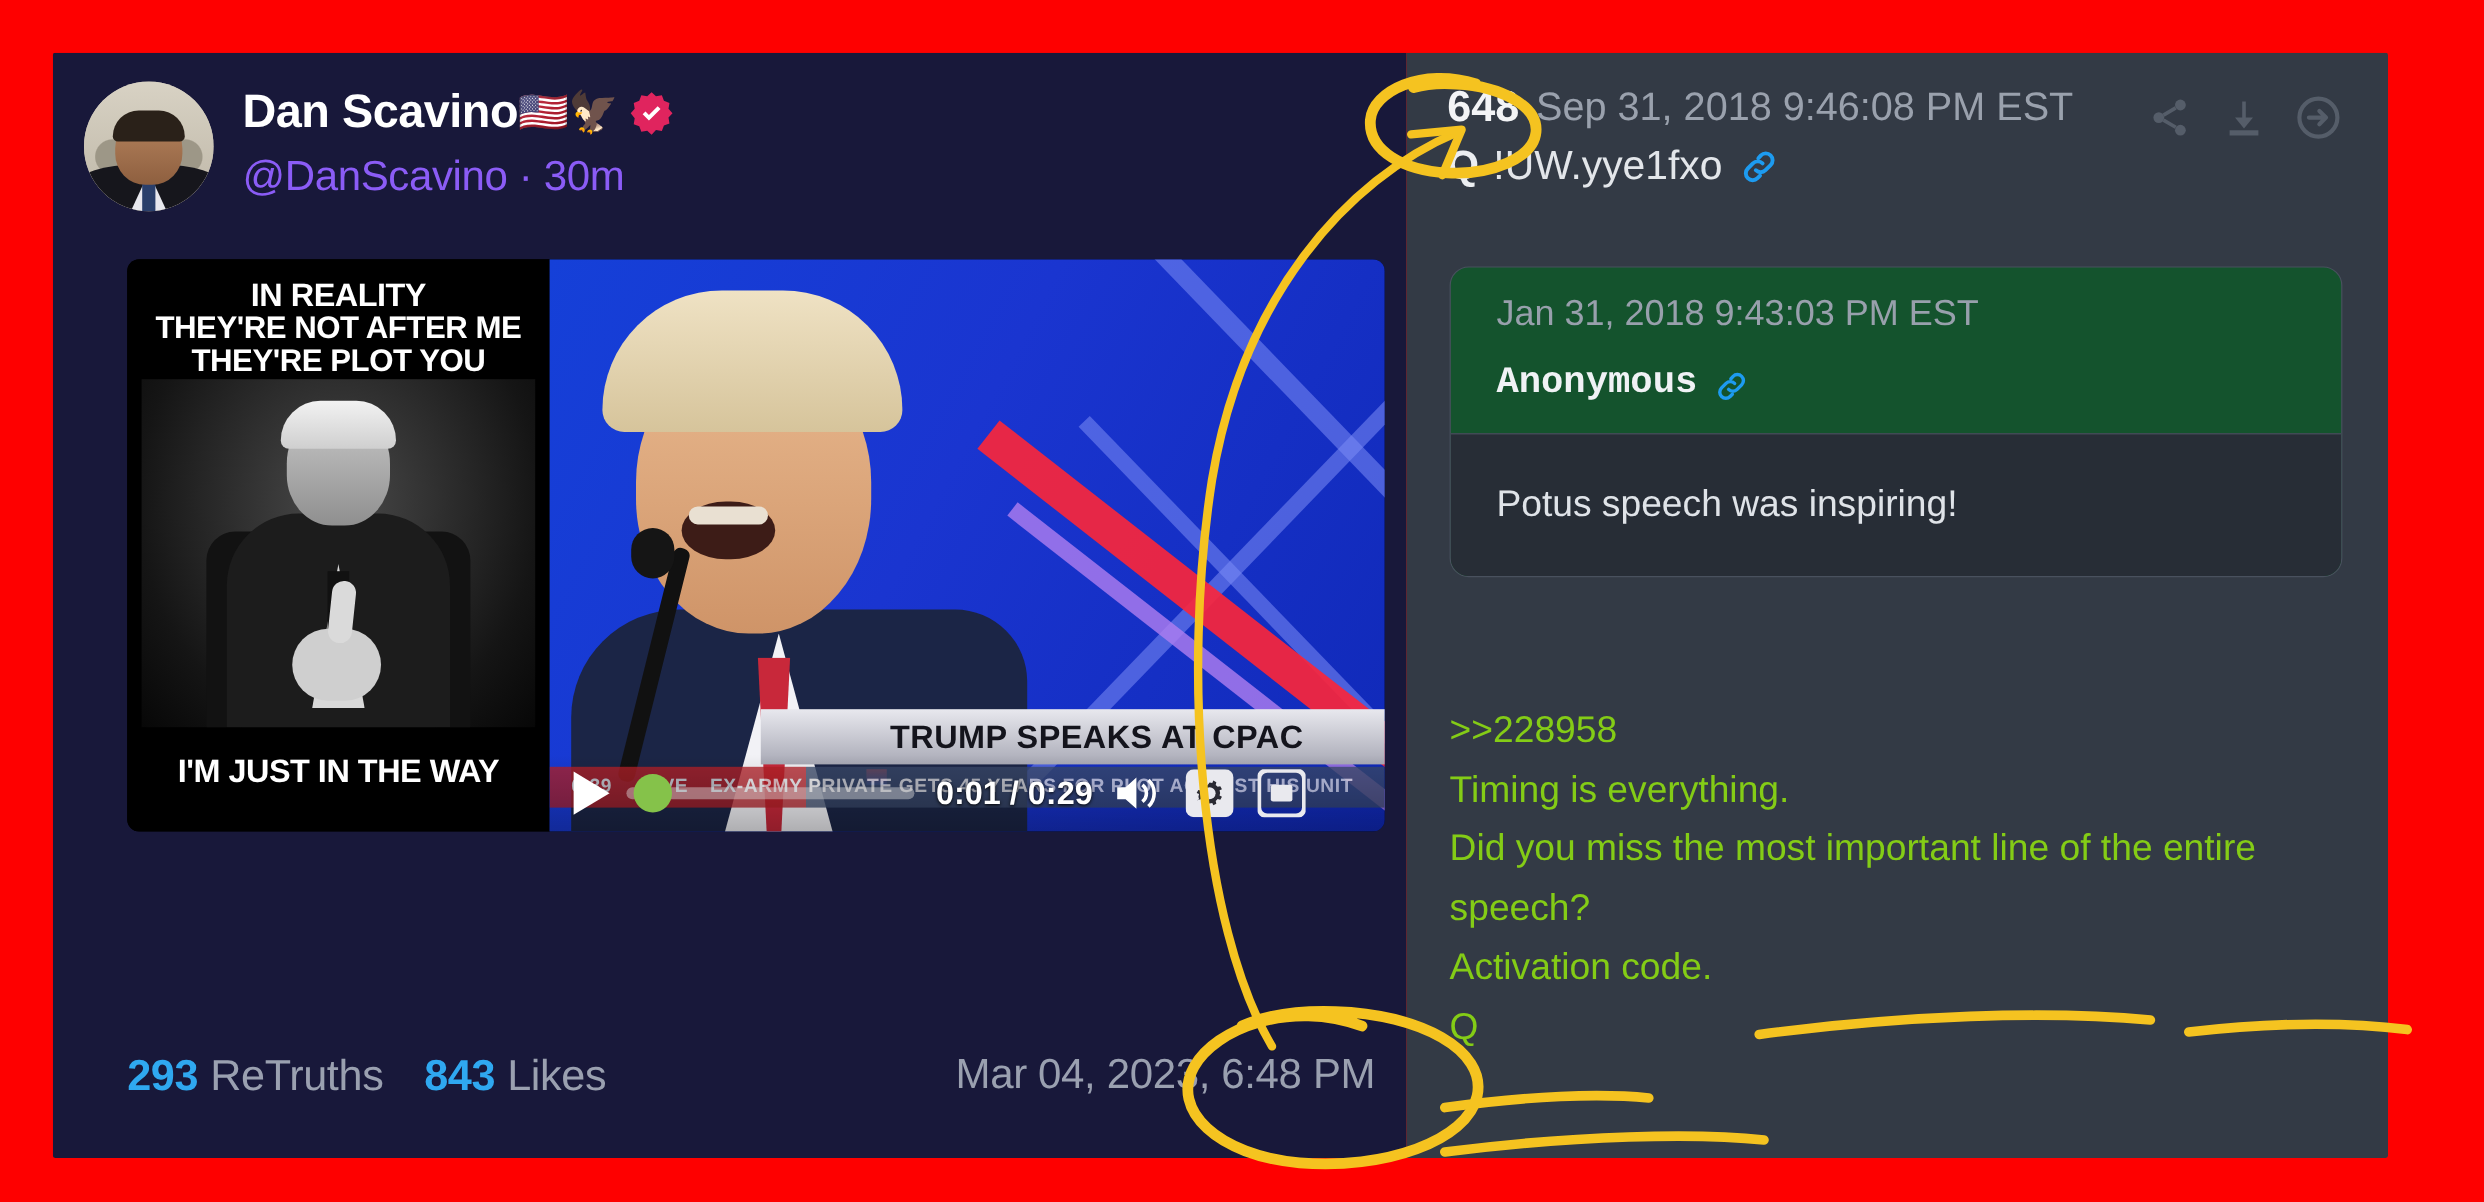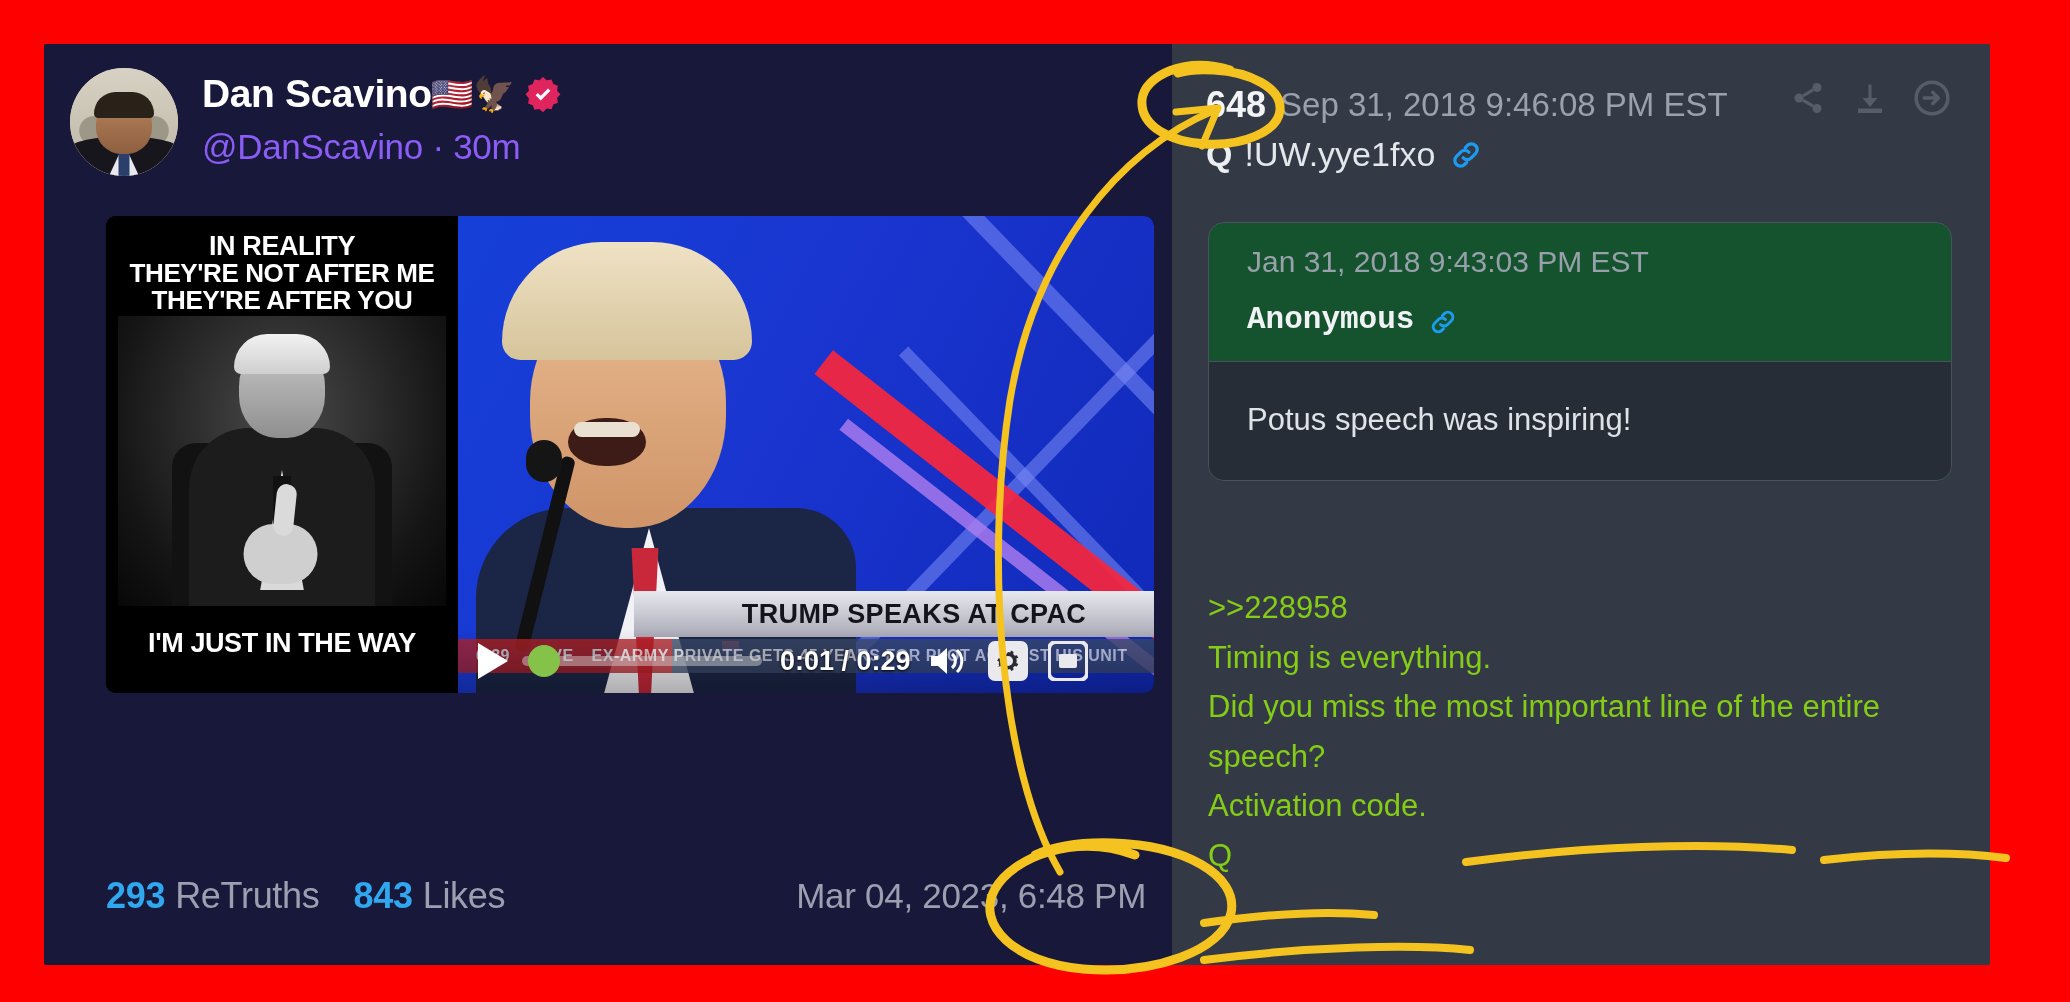--- a/index.html
+++ b/index.html
@@ -238,21 +238,21 @@
     position:absolute; left:62px; bottom:48px; width:1040px;
     display:flex; align-items:center; font-size:36px; letter-spacing:-.3px;
   }
   .stat-num { color:#2fa8f0; font-weight:bold; }
   .stat-lbl { color:#9aa0b0; margin:0 34px 0 10px; }
   .ts-date { margin-left:auto; color:#9aa0b0; font-size:35px; }
 
   
   #qdrop { flex:1; background:#333a45; position:relative; padding:0; }
 
-  .q-head { padding:40px 34px 0 34px; }
+  .q-head { padding:24px 34px 0 34px; }
   .q-line1 { display:flex; align-items:center; }
   .q-num { font-size:36px; font-weight:bold; color:#f3f4f6; margin-right:14px; }
   .q-time { font-size:33px; color:#9aa1ad; }
   .q-line2 { display:flex; align-items:center; margin-top:9px; }
   .q-id { font-size:34px; font-weight:bold; color:#eceef1; margin-right:12px; }
   .q-trip { font-size:34px; color:#e3e6ea; }
   .link-ico { margin-left:14px; display:inline-flex; }
 
   .q-actions {
     position:absolute; right:38px; top:34px; display:flex; gap:22px; align-items:center;
@@ -317,21 +317,21 @@
           </div>
         </div>
       </div>
 
       <div class="ts-media">
 
         <div class="meme">
           <div class="meme-top">
             <div class="l1">IN REALITY</div>
             <div>THEY'RE NOT AFTER ME</div>
-            <div>THEY'RE AFTER YOU</div>
+            <div>THEY'RE PLOT YOU</div>
           </div>
           <div class="meme-photo">
             <div class="mp-chair"></div>
               <div class="mp-body"></div>
             <div class="mp-shirt"></div>
               <div class="mp-tie"></div>
             <div class="mp-hand"></div>
               <div class="mp-finger"></div>
             <div class="mp-head"></div>
               <div class="mp-hair"></div>

